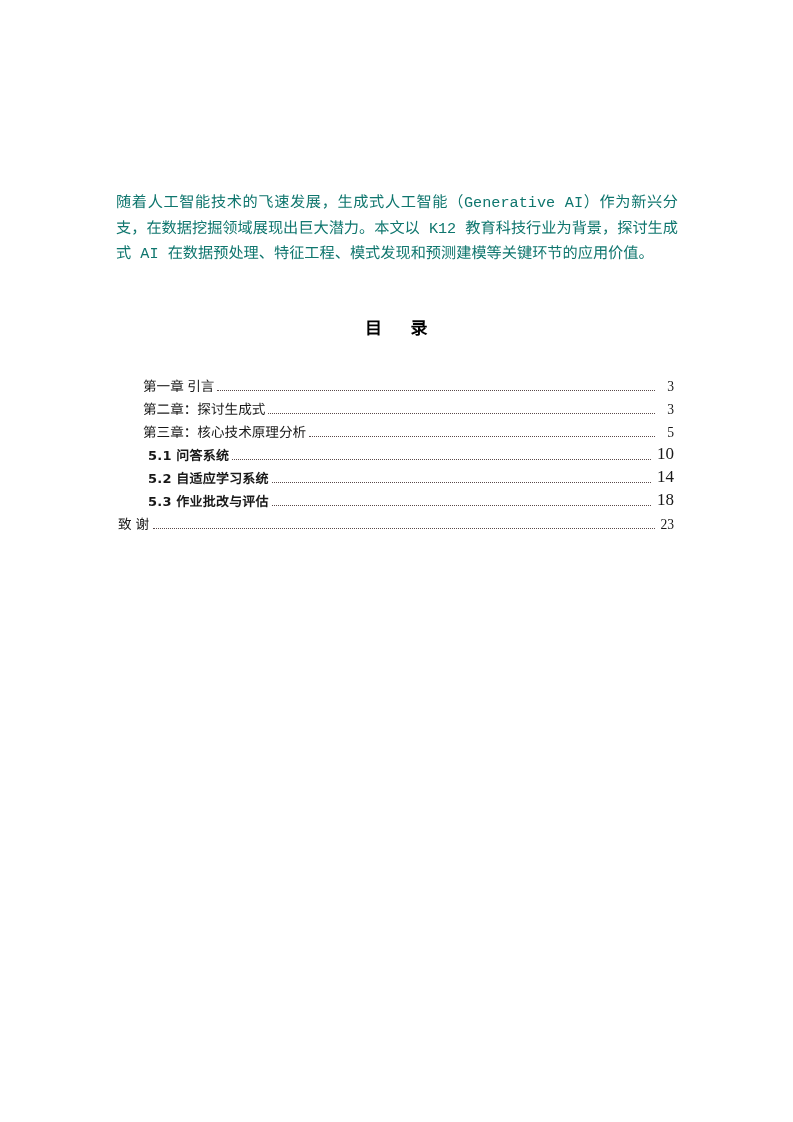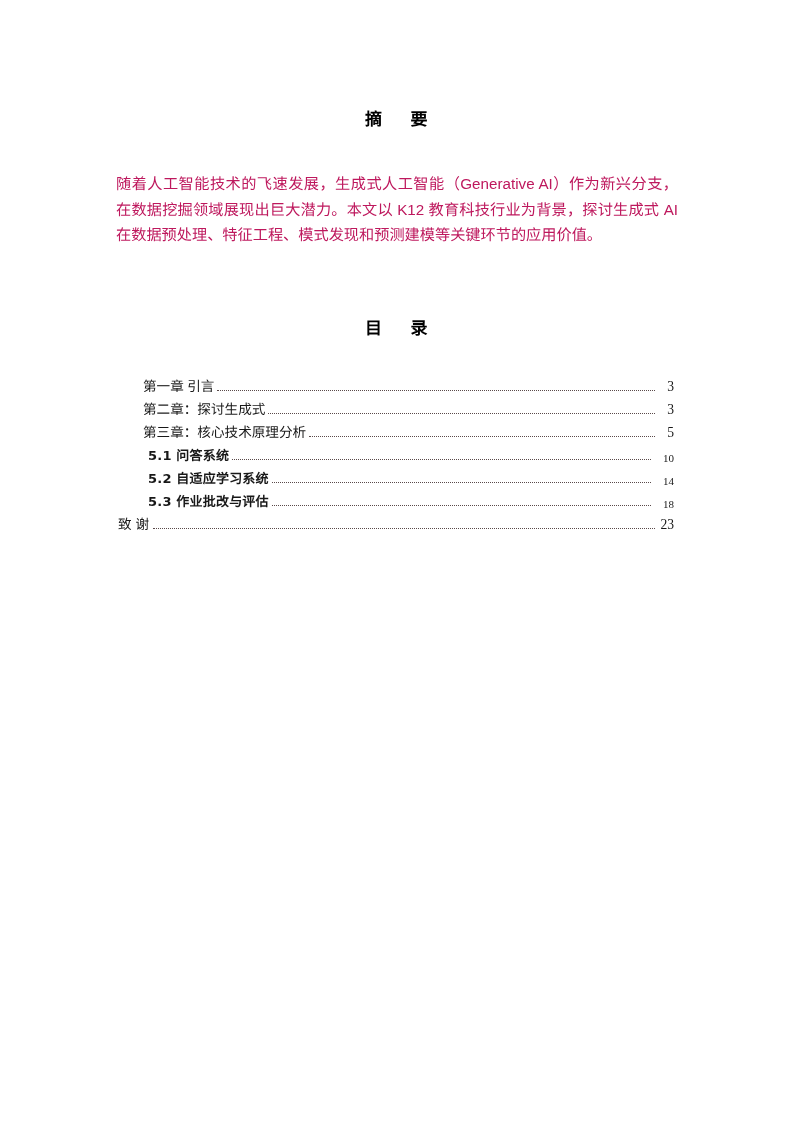--- a/index.html
+++ b/index.html
@@ -34,28 +34,28 @@
   }
   #abstract-heading { top: 105px; }
   #toc-heading      { top: 314px; }
 
   .heading-gap { display: inline-block; width: 15px; }
 
   
   .abstract-body {
     position: absolute;
     left: 116px;
-    top: 156px;
+    top: 176px;
     width: 562px;
-    font-family: Liberation Sans, sans-serif;
+    font-family: Liberation Mono, monospace;
     font-size: 15.2px;
     line-height: 25.5px;
     text-align: justify;
     text-justify: inter-ideograph;
-    color: #be185d;
+    color: #0f766e;
   }
 
   
   .toc {
     position: absolute;
     left: 118px;
     top: 372px;
     width: 556px;
   }
 
@@ -105,36 +105,31 @@
   .toc-row.level-back    { padding-left: 0px; justify-content: center; }
 
   
   .toc-row.level-section .toc-label {
     font-family: "DejaVu Sans", "Liberation Sans", sans-serif;
     font-weight: bold;
     font-size: 13px;
     letter-spacing: 0.2px;
   }
   .toc-row.level-section .toc-page {
-    font-size: 11px;
+    font-size: 17px;
     padding-left: 4px;
   }
 
   .toc-row.level-back .toc-label { letter-spacing: 0.3px; }
 </style>
 </head>
 <body>
 
 <div class="page">
 
-  <div class="section-heading" id="abstract-heading">
-    <span>摘</span>
-    <span class="heading-gap"></span>
-    <span>要</span>
-  </div>
 
   <p class="abstract-body">随着人工智能技术的飞速发展，生成式人工智能（Generative AI）作为新兴分支，在数据挖掘领域展现出巨大潜力。本文以 K12 教育科技行业为背景，探讨生成式 AI 在数据预处理、特征工程、模式发现和预测建模等关键环节的应用价值。</p>
 
   <div class="section-heading" id="toc-heading">
     <span>目</span>
     <span class="heading-gap"></span>
     <span>录</span>
   </div>
 
   <div class="toc" id="toc-list">

